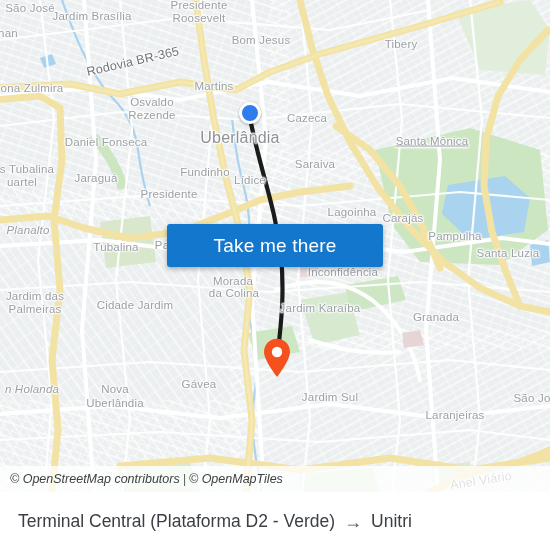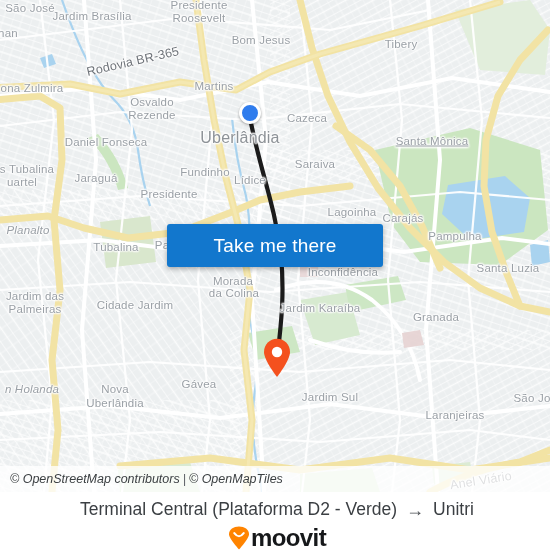--- a/index.html
+++ b/index.html
@@ -80,21 +80,20 @@
   #attribution .sep{padding:0 3px;color:#5f6368;}
 
   
   #footer{
     position:absolute;left:0;top:492px;width:550px;height:58px;
     background:#ffffff;
     display:flex;align-items:center;
     box-sizing:border-box;
     padding:0 14px 0 18px;
     border-top:1px solid #ffffff;
-    flex-direction:column;
   }
   #trip-title{
     display:flex;align-items:center;
     font-size:17.5px;color:#3b3f43;white-space:pre;
     flex:1 1 auto;overflow:hidden;
   }
   #trip-arrow{
     margin:0 9px;font-size:18px;color:#4a4e52;line-height:1;
   }
   #brand{display:flex;align-items:center;flex:0 0 auto;}
@@ -239,21 +238,21 @@
         <div class="maplabel" style="left: 250px; top: 180px;">Lídice</div>
         <div class="maplabel" style="left: 169px; top: 194px;">Presidente</div>
         <div class="maplabel" style="left: 352px; top: 212px;">Lagoinha</div>
         <div class="maplabel" style="left: 403px; top: 218px;">Carajás</div>
         <div class="maplabel" style="left: 28px; top: 230px; font-style: italic;">Planalto</div>
         <div class="maplabel" style="left: 455px; top: 236px;">Pampulha</div>
         <div class="maplabel" style="left: 116px; top: 247px;">Tubalina</div>
         <div class="maplabel" style="left: 162px; top: 245px;">Pa</div>
         <div class="maplabel" style="left: 343px; top: 272px;">Inconfidência</div>
         <div class="maplabel" style="left: 233px; top: 281px;">Morada</div>
-        <div class="maplabel" style="left: 508px; top: 268px;">Santa Luzia</div>
+        <div class="maplabel" style="left: 508px; top: 253px;">Santa Luzia</div>
         <div class="maplabel" style="left: 234px; top: 293px;">da Colina</div>
         <div class="maplabel" style="left: 35px; top: 296px;">Jardim das</div>
         <div class="maplabel" style="left: 35px; top: 309px;">Palmeiras</div>
         <div class="maplabel" style="left: 320px; top: 308px;">Jardim Karaíba</div>
         <div class="maplabel" style="left: 135px; top: 305px;">Cidade Jardim</div>
         <div class="maplabel" style="left: 436px; top: 317px;">Granada</div>
         <div class="maplabel" style="left: 330px; top: 397px;">Jardim Sul</div>
         <div class="maplabel" style="left: 32px; top: 389px; font-style: italic;">n Holanda</div>
         <div class="maplabel" style="left: 199px; top: 384px;">Gávea</div>
         <div class="maplabel" style="left: 532px; top: 398px;">São Jo</div>
@@ -280,24 +279,15 @@
       <span>© OpenMapTiles</span>
     </div>
   </div>
 
   <div id="footer">
     <div id="trip-title">
       <span>Terminal Central (Plataforma D2 - Verde)</span>
       <span id="trip-arrow">→</span>
       <span>Unitri</span>
     </div>
-    <div id="brand">
-      <span style="display:inline-block;line-height:0;">
-        <svg width="22" height="24" viewBox="0 0 22 24">
-          <path d="M11 23.4 C11 23.4 21 12.8 21 8.2 C21 3.7 16.5 0.6 11 0.6 C5.5 0.6 1 3.7 1 8.2 C1 12.8 11 23.4 11 23.4 Z" fill="#ff8400"></path>
-          <path d="M6.3 7.2 Q11 13.4 15.7 7.2" fill="none" stroke="#ffffff" stroke-width="2.1" stroke-linecap="round"></path>
-        </svg>
-      </span>
-      <span id="brand-text">moovit</span>
-    </div>
   </div>
 
 </div>
 
 </body></html>

